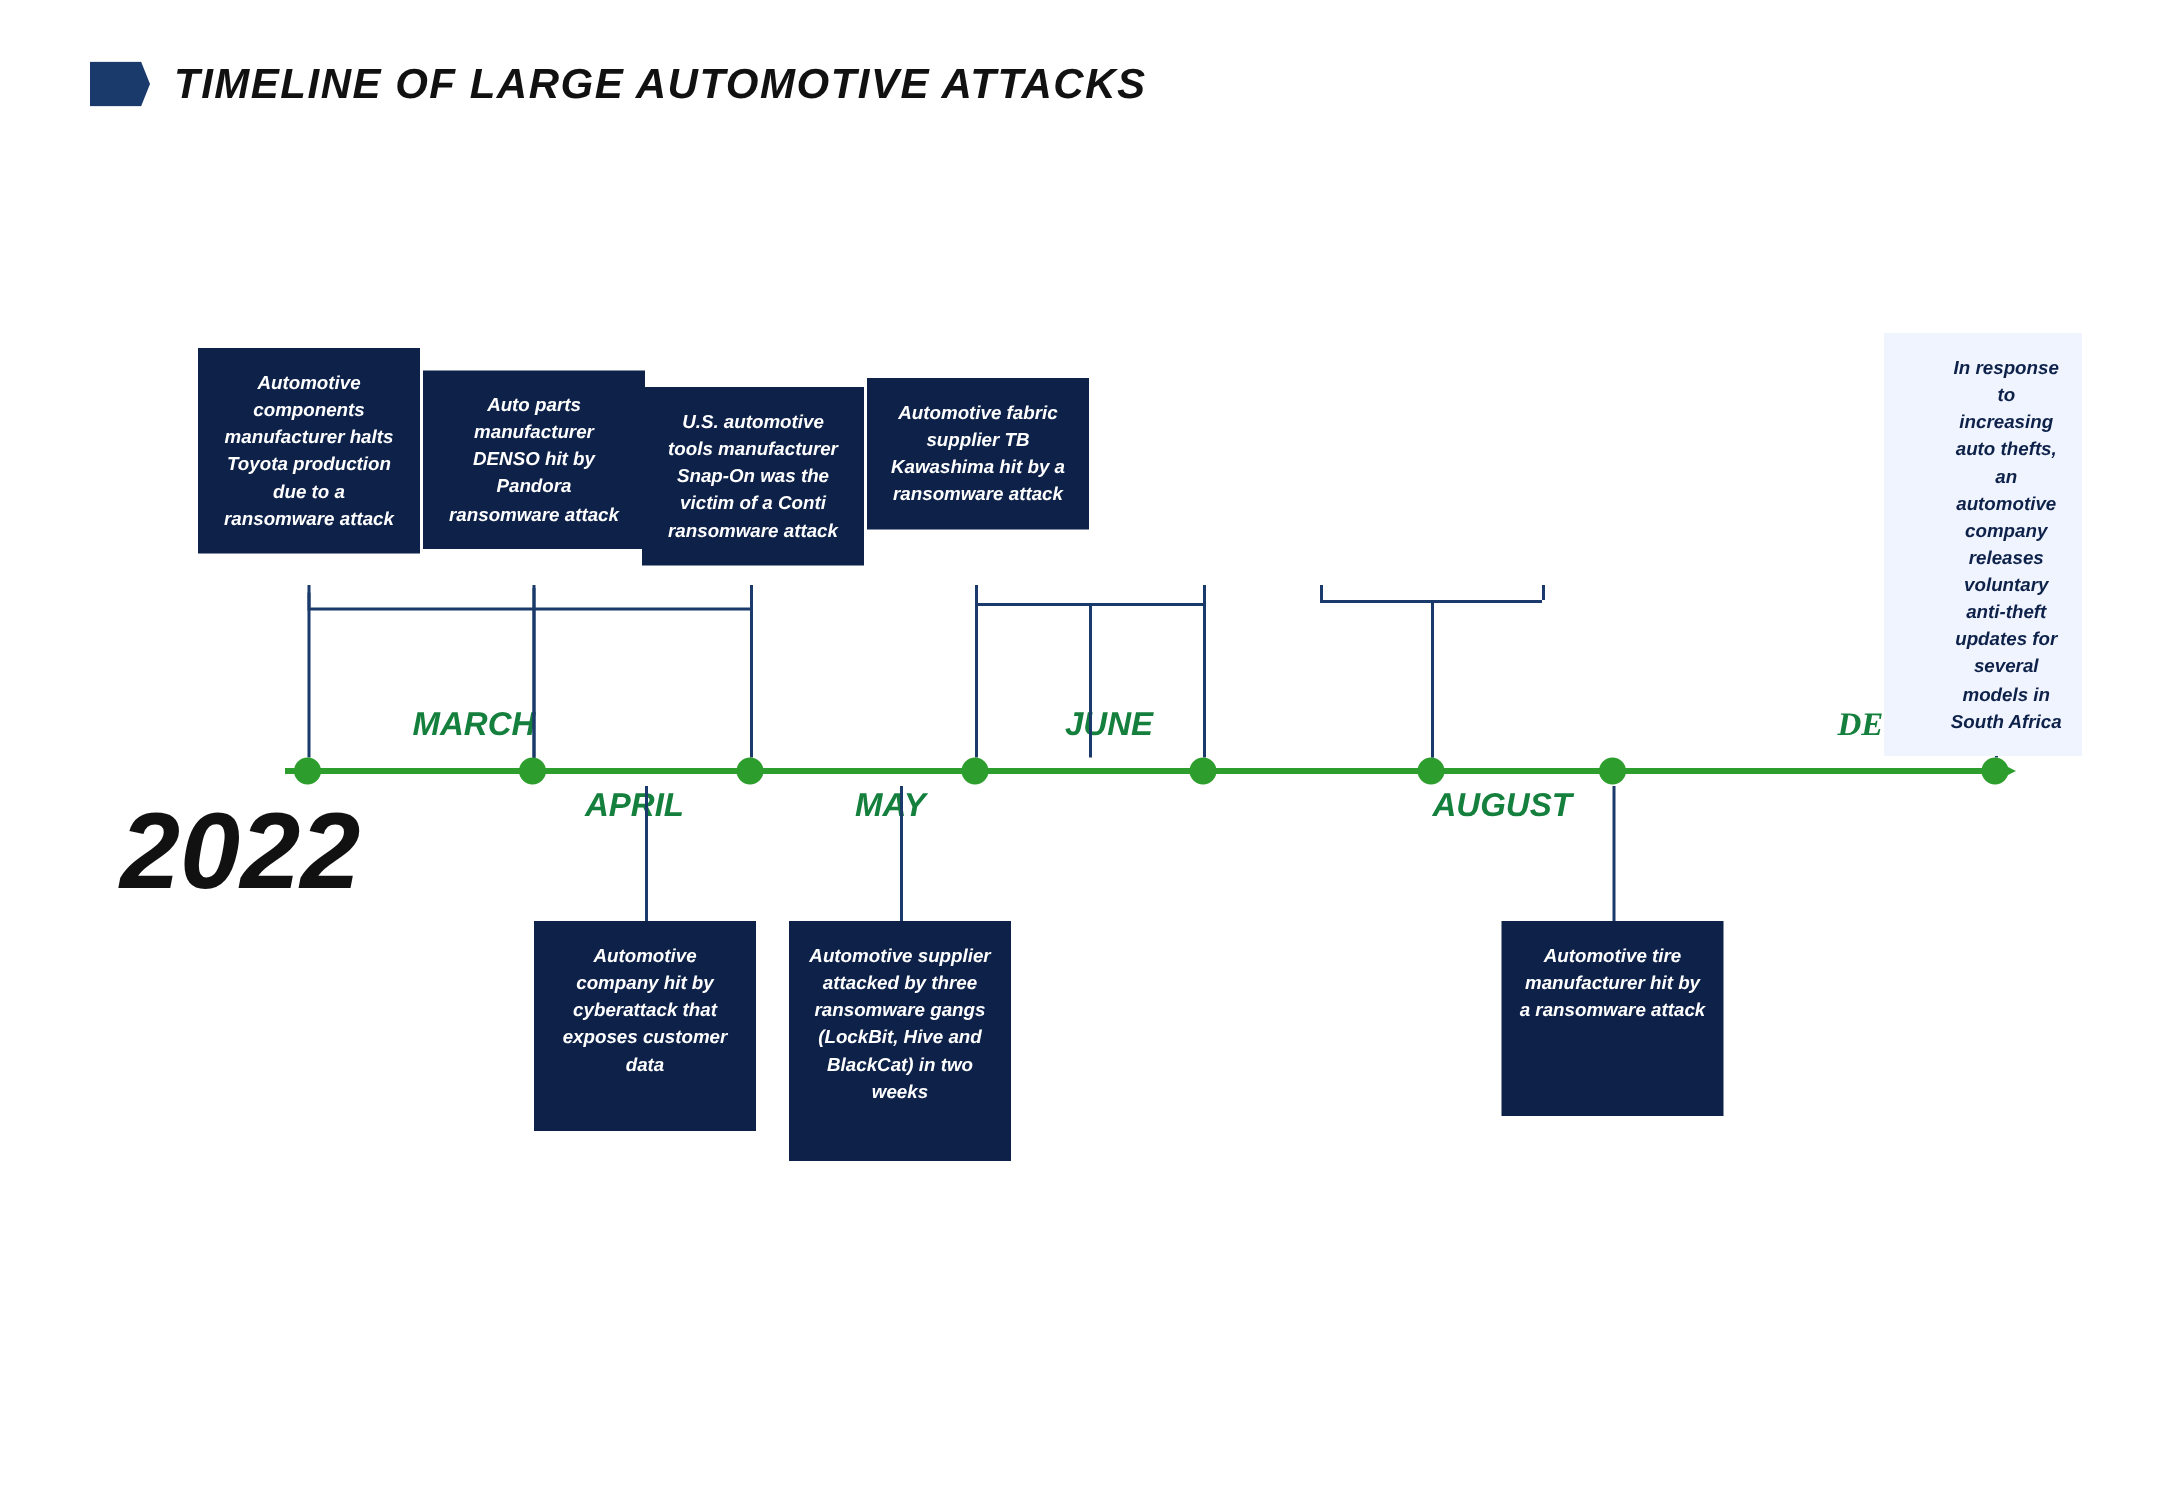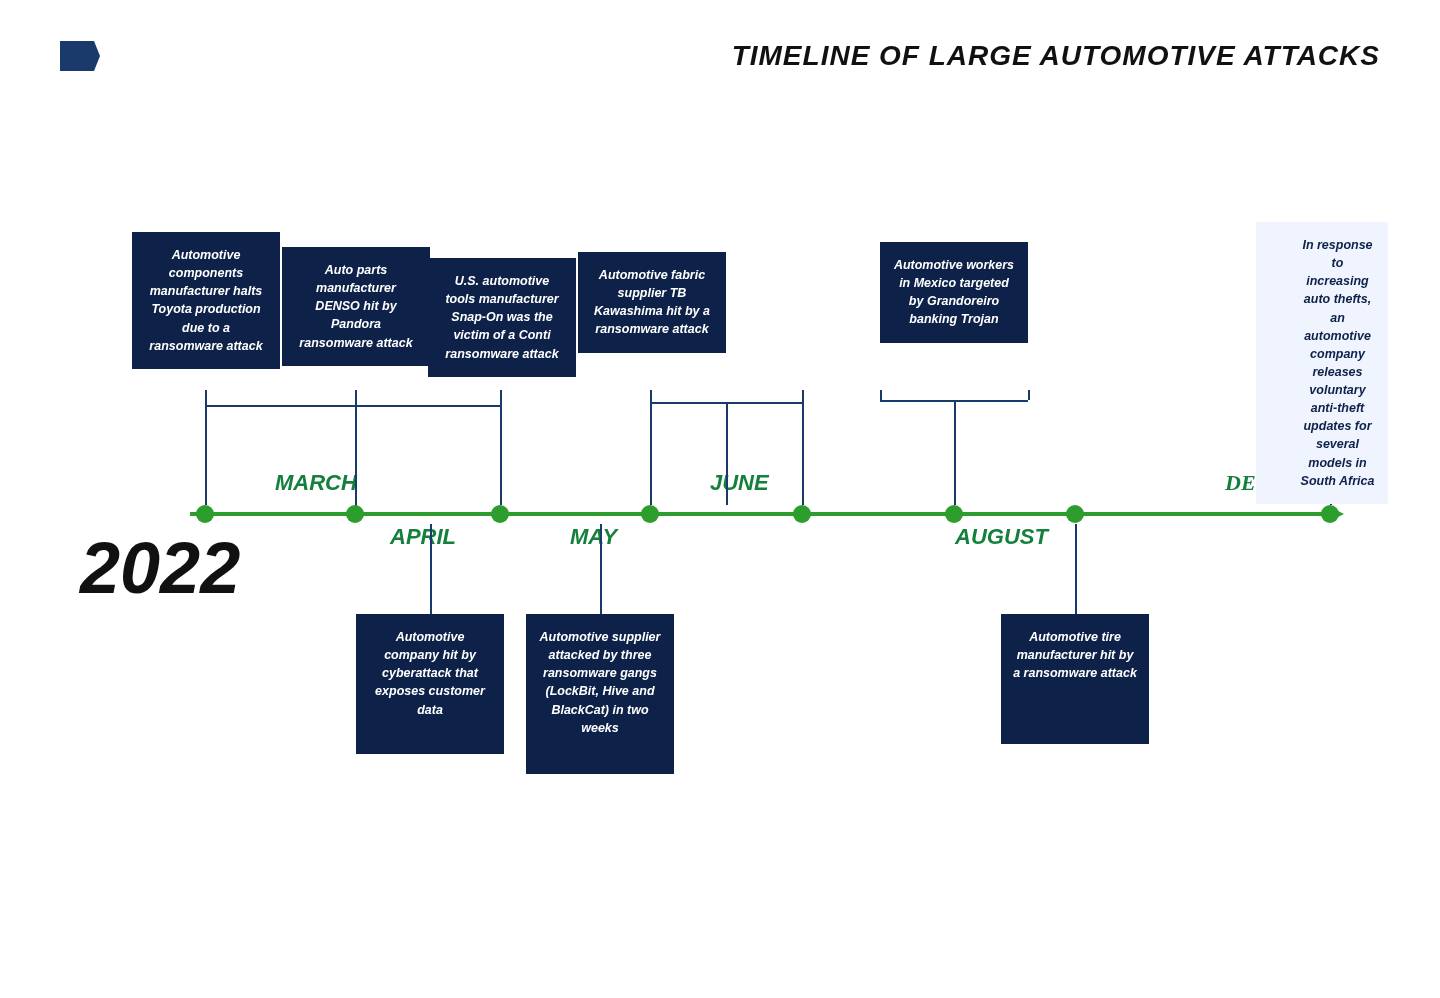--- a/index.html
+++ b/index.html
@@ -16,23 +16,22 @@
       width: 1440px;
       height: 998px;
       padding: 40px 60px;
       position: relative;
     }
 
     
     .header {
       display: flex;
       align-items: center;
-      gap: 27px;
+      gap: 16px;
       margin-bottom: 60px;
-      justify-content: space-between;
     }
     .header-icon {
       width: 40px;
       height: 30px;
       background: #1a3a6b;
       clip-path: polygon(0 0, 85% 0, 100% 50%, 85% 100%, 0 100%);
     }
     .header-title {
       font-size: 28px;
       font-weight: 800;
@@ -200,23 +199,20 @@
     </div>
     <div class="connector" style="left: 590px; top: 270px; height: 103px;"></div>
 
     <div class="connector" style="left: 742px; top: 270px; height: 103px;"></div>
 
     <div style="position:absolute; left:590px; top:270px; width:154px; height:2px; background:#1a3a6b; z-index:2;"></div>
     <div style="position:absolute; left:590px; top:258px; width:2px; height:12px; background:#1a3a6b; z-index:2;"></div>
     <div style="position:absolute; left:742px; top:258px; width:2px; height:12px; background:#1a3a6b; z-index:2;"></div>
     <div style="position:absolute; left:666px; top:270px; width:2px; height:103px; background:#1a3a6b; z-index:2;"></div>
 
-    <div class="event-box" style="left: 820px; top: 110px; width: 148px;">
-      <span>Automotive workers in Mexico targeted by Grandoreiro banking Trojan</span>
-    </div>
     <div class="connector" style="left: 894px; top: 268px; height: 105px;"></div>
 
     <div style="position:absolute; left:820px; top:268px; width:148px; height:2px; background:#1a3a6b; z-index:2;"></div>
     <div style="position:absolute; left:820px; top:258px; width:2px; height:10px; background:#1a3a6b; z-index:2;"></div>
     <div style="position:absolute; left:968px; top:258px; width:2px; height:10px; background:#1a3a6b; z-index:2;"></div>
     <div style="position:absolute; left:894px; top:268px; width:2px; height:105px; background:#1a3a6b; z-index:2;"></div>
 
     <div class="event-box event-box-light" style="left: 1196px; top: 90px; width: 132px; padding-left: 43px;">
       <span>In response to increasing auto thefts, an automotive company releases voluntary anti-theft updates for several models in South Africa</span>
     </div>

